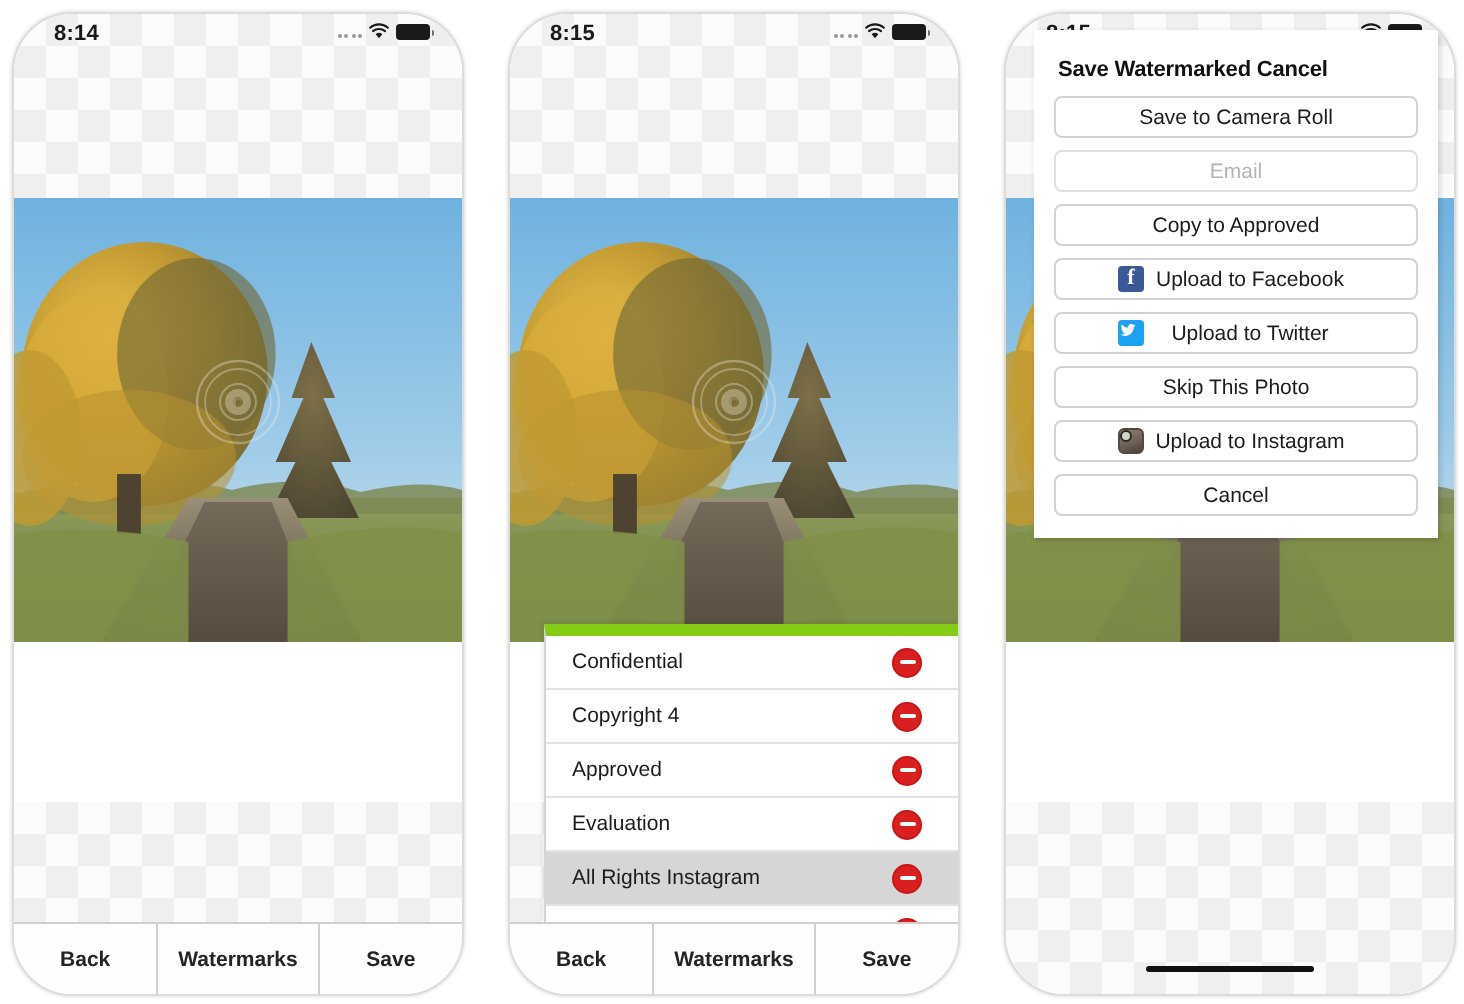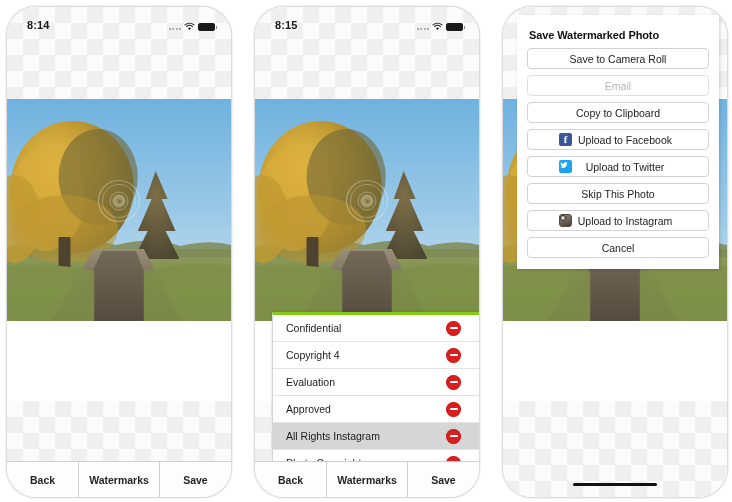--- a/index.html
+++ b/index.html
@@ -52,21 +52,21 @@
   }
   .checker-top { top: 0; height: 92px; }
   .checker-bottom { bottom: 0; height: 96px; }
 
   
   .statusbar {
     position: absolute;
     top: 0; left: 0; right: 0;
     height: 24px;
     display: flex;
-    align-items: flex-end;
+    align-items: flex-start;
     justify-content: space-between;
     padding: 4px 16px 0 20px;
     z-index: 6;
     pointer-events: none;
   }
   .status-time {
     font-size: 11px;
     font-weight: bold;
     color: #1a1a1a;
     letter-spacing: 0.1px;
@@ -157,21 +157,21 @@
   }
 
   
   .wm-list {
     position: absolute;
     left: 17px;
     right: -1px;
     top: 305px;
     bottom: 36px;
     background: #ffffff;
-    border-top: 3px solid #84cc16;
+    border-top: 6px solid #84cc16;
     border-left: 1px solid #d4d4d4;
     overflow: hidden;
     z-index: 7;
     box-shadow: -1px -1px 2px rgba(0,0,0,0.07);
   }
   .wm-row {
     height: 27px;
     display: flex;
     align-items: center;
     padding: 0 0 0 13px;
@@ -431,27 +431,27 @@
               <i></i>
             </span>
         </div>
         <div class="wm-row">
           <span class="wm-label">Copyright 4</span>
           <span class="del-btn">
               <i></i>
             </span>
         </div>
         <div class="wm-row">
+          <span class="wm-label">Approved</span>
+          <span class="del-btn">
+              <i></i>
+            </span>
+        </div>
+        <div class="wm-row">
           <span class="wm-label">Evaluation</span>
-          <span class="del-btn">
-              <i></i>
-            </span>
-        </div>
-        <div class="wm-row">
-          <span class="wm-label">Approved</span>
           <span class="del-btn">
               <i></i>
             </span>
         </div>
         <div class="wm-row selected">
           <span class="wm-label">All Rights Instagram</span>
           <span class="del-btn">
               <i></i>
             </span>
         </div>
@@ -520,27 +520,27 @@
 
       <svg class="stamp" viewBox="0 0 44 44">
         <circle cx="22" cy="22" r="20.5" fill="none" stroke="#f2efe6" stroke-width="1.2"></circle>
         <circle cx="22" cy="22" r="16.5" fill="none" stroke="#f2efe6" stroke-width="0.9"></circle>
         <circle cx="22" cy="22" r="9" fill="none" stroke="#f2efe6" stroke-width="1"></circle>
         <circle cx="22" cy="22" r="4.5" fill="none" stroke="#f2efe6" stroke-width="4"></circle>
         <text x="22" y="26.5" text-anchor="middle" font-size="12" fill="#efe9dc" font-family="'Liberation Serif',serif">©</text>
       </svg>
 
       <div class="dialog">
-        <div class="dialog-title">Save Watermarked Photo</div>
+        <div class="dialog-title">Save Watermarked Cancel</div>
 
         <div class="dlg-btn">Save to Camera Roll</div>
 
         <div class="dlg-btn disabled">Email</div>
 
-        <div class="dlg-btn">Copy to Clipboard</div>
+        <div class="dlg-btn">Copy to Approved</div>
 
         <div class="dlg-btn has-ico">
           <span class="ico ico-fb">f</span>
           <span>Upload to Facebook</span>
         </div>
 
         <div class="dlg-btn has-ico">
           <span class="ico ico-tw">
             <svg viewBox="0 0 16 16" width="10" height="10">
                 <path d="M14 4.2a5 5 0 0 1-1.4.4 2.4 2.4 0 0 0 1.1-1.3 4.8 4.8 0 0 1-1.5.6 2.4 2.4 0 0 0-4.1 2.2A6.8 6.8 0 0 1 3 3.6a2.4 2.4 0 0 0 .7 3.2 2.4 2.4 0 0 1-1.1-.3 2.4 2.4 0 0 0 1.9 2.4 2.4 2.4 0 0 1-1.1 0 2.4 2.4 0 0 0 2.2 1.7A4.8 4.8 0 0 1 2 11.6a6.8 6.8 0 0 0 3.7 1.1c4.4 0 6.9-3.7 6.9-6.9v-.3A4.9 4.9 0 0 0 14 4.2Z" fill="#ffffff"></path>

